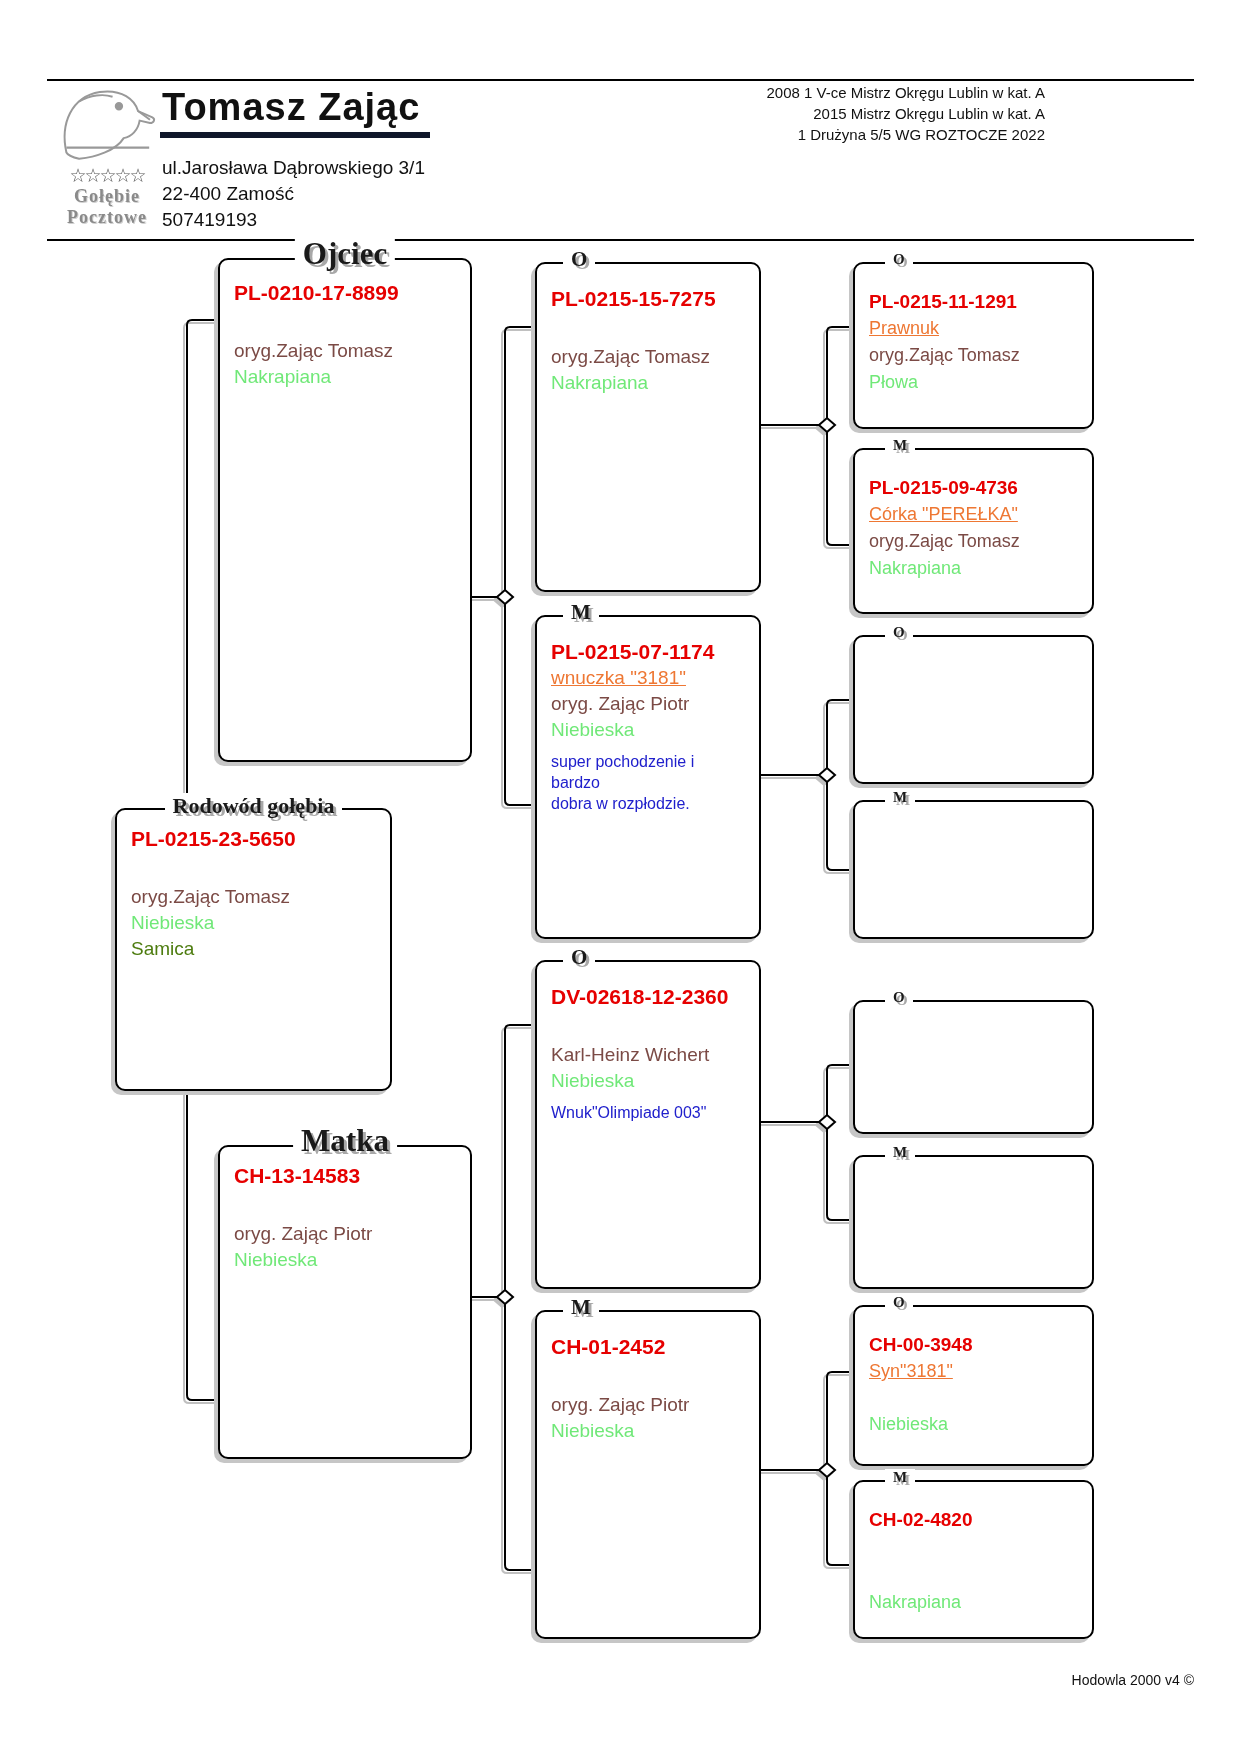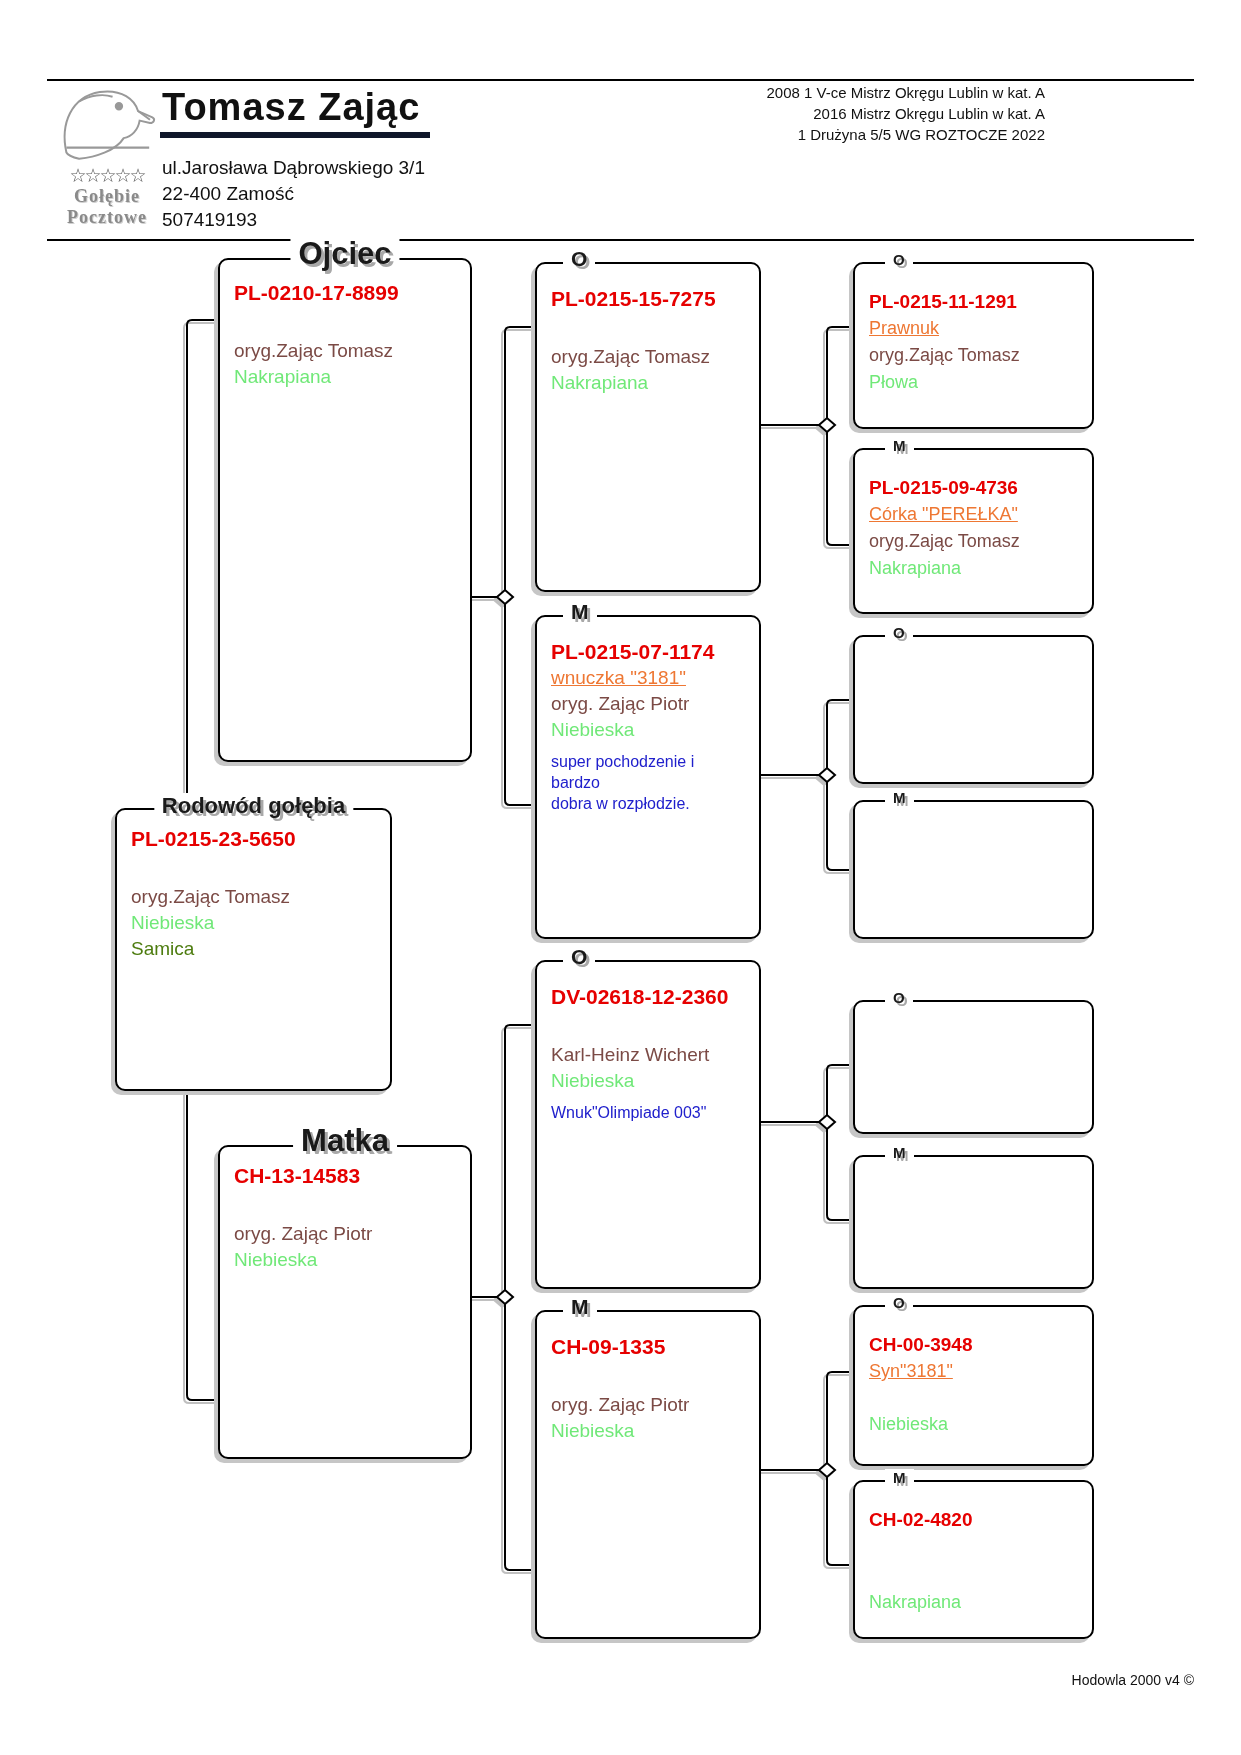--- a/index.html
+++ b/index.html
@@ -13,21 +13,21 @@
   .logo-word{font-family:"Liberation Serif",serif;font-weight:bold;font-size:18px;color:#8a8a8a;
              text-shadow:1px 1px 0 #d0d0d0;line-height:21px;letter-spacing:1px;}
   .title{position:absolute;left:160px;top:86px;font-size:38px;font-weight:bold;
          border-bottom:6px solid #0f172a;padding:0 10px 3px 2px;letter-spacing:1px;}
   .addr{position:absolute;left:162px;font-size:19px;line-height:26px;}
   .achv{position:absolute;right:196px;top:82px;text-align:right;font-size:15px;line-height:21px;}
 
   
   .box{position:absolute;background:#fff;border:2px solid #000;border-radius:10px;
        box-shadow:-4px 4px 0 #c6c6c6;}
-  .box-label{position:absolute;background:#fff;padding:0 8px;font-family:Liberation Sans, sans-serif;
+  .box-label{position:absolute;background:#fff;padding:0 8px;font-family:Liberation Serif, serif;
        font-weight:bold;color:#1a1a1a;text-shadow:3px 3px 0 #a8a8a8;white-space:nowrap;}
   .label-big{font-size:31px;top:-24px;left:50%;transform:translateX(-50%);}
   .label-mid{font-size:22px;top:-17px;left:50%;transform:translateX(-50%);}
   .label-sex2{font-size:21px;top:-17px;left:26px;}
   .label-sex3{font-size:15px;top:-13px;left:30px;}
   .inner{padding:0 26px 0 14px;}
   .ring{font-weight:bold;font-size:21px;line-height:26px;color:#e60000;}
   .line{font-size:19px;line-height:26px;}
   .owner{color:#7b4a45;}
   .pcolor{color:#70e878;}
@@ -65,21 +65,21 @@
     <div class="logo-word">Pocztowe</div>
   </div>
 
   <div class="title">Tomasz Zając</div>
   <div class="addr" style="top:155px">ul.Jarosława Dąbrowskiego 3/1</div>
   <div class="addr" style="top:181px">22-400 Zamość</div>
   <div class="addr" style="top:207px">507419193</div>
 
   <div class="achv">
     <div>2008 1 V-ce Mistrz Okręgu Lublin w kat. A</div>
-    <div>2016 Mistrz Okręgu Lublin w kat. A</div>
+    <div>2015 Mistrz Okręgu Lublin w kat. A</div>
     <div>1 Drużyna 5/5 WG ROZTOCZE 2022</div>
   </div>
 
   <div class="rule" style="top:239px"></div>
 
   <svg class="connectors" width="1241" height="1755" viewBox="0 0 1241 1755">
     <g fill="none" stroke="#000" stroke-width="2" style="filter:drop-shadow(-3px 3px 0 rgba(140,140,140,0.55))">
 
       <path d="M218,320 H192 Q187,320 187,325 V1395 Q187,1400 192,1400 H218"></path>
 
@@ -166,21 +166,21 @@
       <div class="line pcolor">Niebieska</div>
       <div class="notes">
         <div>Wnuk"Olimpiade 003"</div>
       </div>
     </div>
   </div>
 
   <div class="box" style="left:535px;top:1310px;width:222px;height:325px">
     <div class="box-label label-sex2">M</div>
     <div class="inner" style="padding-top:22px">
-      <div class="ring">CH-09-1335</div>
+      <div class="ring">CH-01-2452</div>
       <div class="line owner mt-gap">oryg. Zając Piotr</div>
       <div class="line pcolor">Niebieska</div>
     </div>
   </div>
 
   <div class="box g3" style="left:853px;top:262px;width:237px;height:163px">
     <div class="box-label label-sex3">O</div>
     <div class="inner" style="padding-top:24px">
       <div class="ring">PL-0215-11-1291</div>
       <div class="line alias">Prawnuk</div>

